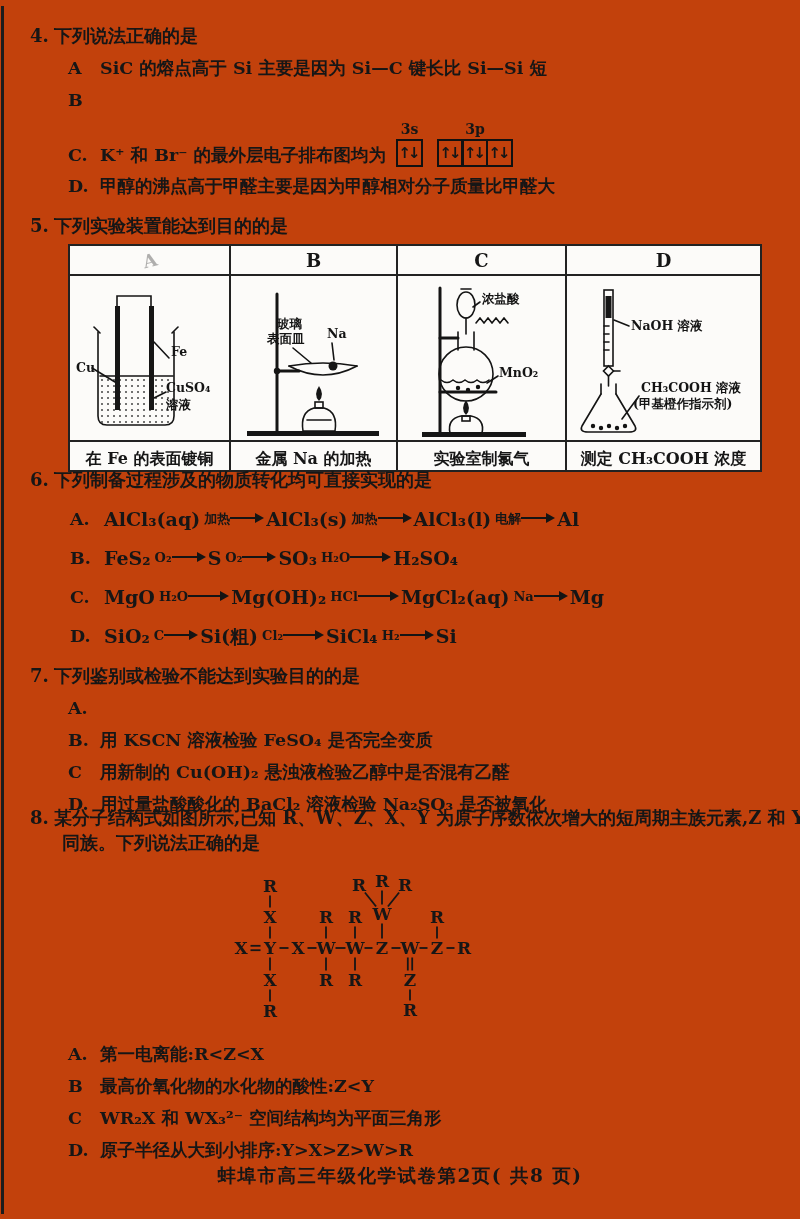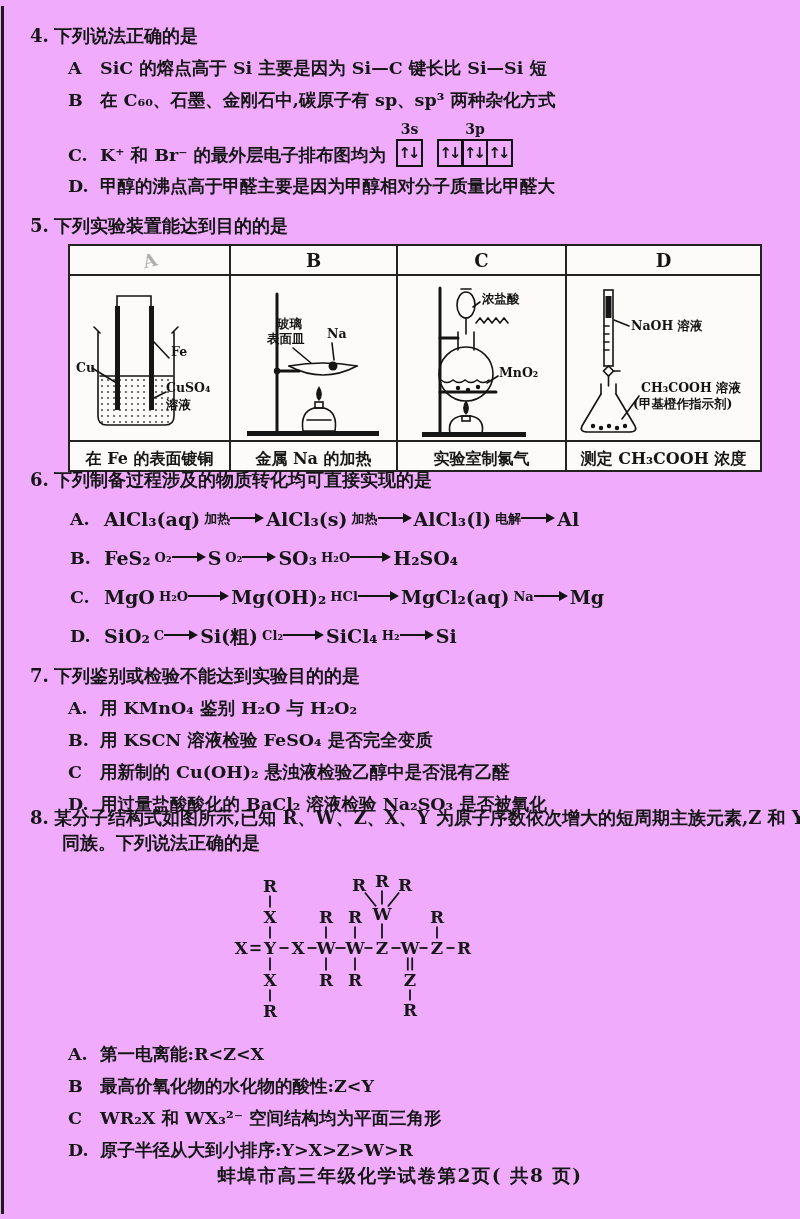--- a/index.html
+++ b/index.html
@@ -3,21 +3,21 @@
 <meta charset="utf-8">
 <style>
   * { box-sizing: border-box; }
   html,body { margin:0; padding:0; }
   body {
     width:800px;
     font-family:"DejaVu Serif","Liberation Serif",serif;
     color:#161616;
     background:#fbfaf7;
   }
-  .page { position:relative; width:800px; height:1219px; background:#f0abfc; overflow:hidden; font-weight:700; }
+  .page { position:relative; width:800px; height:1219px; background:#c2410c; overflow:hidden; font-weight:700; }
   .scan-edge { position:absolute; left:1px; top:6px; width:3px; height:1208px; background:#1c1c1c; }
 
   .q { position:absolute; }
   .q-head { font-size:18px; line-height:24px; white-space:nowrap; }
   .q-num { display:inline-block; min-width:24px; }
   .stem2 { font-size:18px; line-height:26px; margin-left:32px; }
 
   .opt-row { display:flex; margin-top:9px; padding-left:38px; font-size:17.5px; line-height:23px; white-space:nowrap; }
   .opt-letter { flex:none; width:32px; }
   .opt-text { flex:none; }
@@ -83,21 +83,20 @@
   <div class="scan-edge"></div>
 
   <div class="q" id="q4" style="top:24px; left:30px; width:750px;">
     <div class="q-head"><span class="q-num">4.</span><span>下列说法正确的是</span></div>
     <div class="opt-row">
       <span class="opt-letter">A</span>
       <span class="opt-text">SiC 的熔点高于 Si 主要是因为 Si—C 键长比 Si—Si 短</span>
     </div>
     <div class="opt-row">
       <span class="opt-letter">B</span>
-      <span class="opt-text">在 C₆₀、石墨、金刚石中,碳原子有 sp、sp³ 两种杂化方式</span>
     </div>
     <div class="opt-row orb-row" style="margin-top:10px;">
       <span class="opt-letter">C.</span>
       <span class="opt-text">K⁺ 和 Br⁻ 的最外层电子排布图均为</span>
       <span class="orb">
         <span class="orb-group">
           <span class="orb-label">3s</span>
           <span class="orb-boxes">
             <span class="obox">↑↓</span>
           </span>
@@ -361,21 +360,20 @@
           <span class="species">Si</span>
         </div>
       </div>
   </div>
 
   <div class="q" id="q7" style="top:664px; left:30px; width:750px;">
     <div class="q-head"><span class="q-num">7.</span><span>下列鉴别或检验不能达到实验目的的是</span></div>
     <div>
         <div class="opt-row">
           <span class="opt-letter">A.</span>
-          <span class="opt-text">用 KMnO₄ 鉴别 H₂O 与 H₂O₂</span>
         </div>
         <div class="opt-row">
           <span class="opt-letter">B.</span>
           <span class="opt-text">用 KSCN 溶液检验 FeSO₄ 是否完全变质</span>
         </div>
         <div class="opt-row">
           <span class="opt-letter">C</span>
           <span class="opt-text">用新制的 Cu(OH)₂ 悬浊液检验乙醇中是否混有乙醛</span>
         </div>
         <div class="opt-row">

